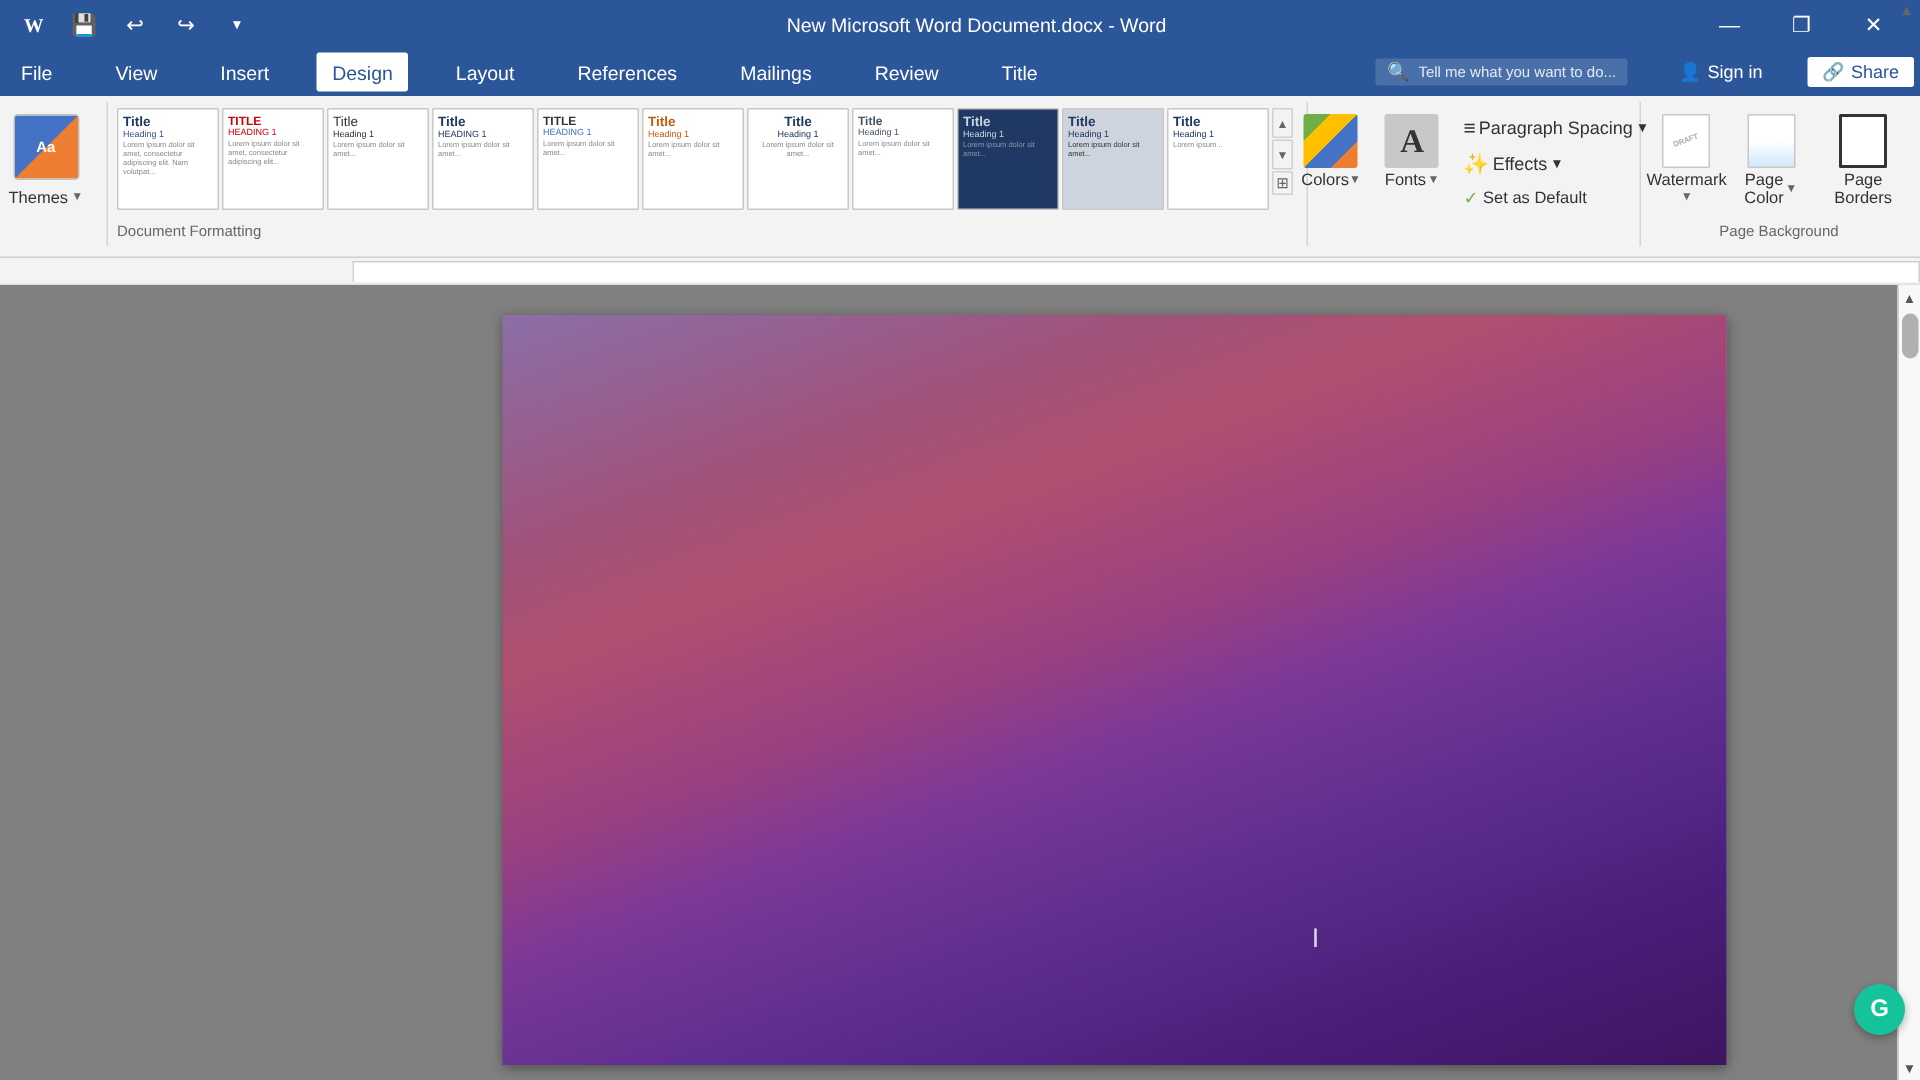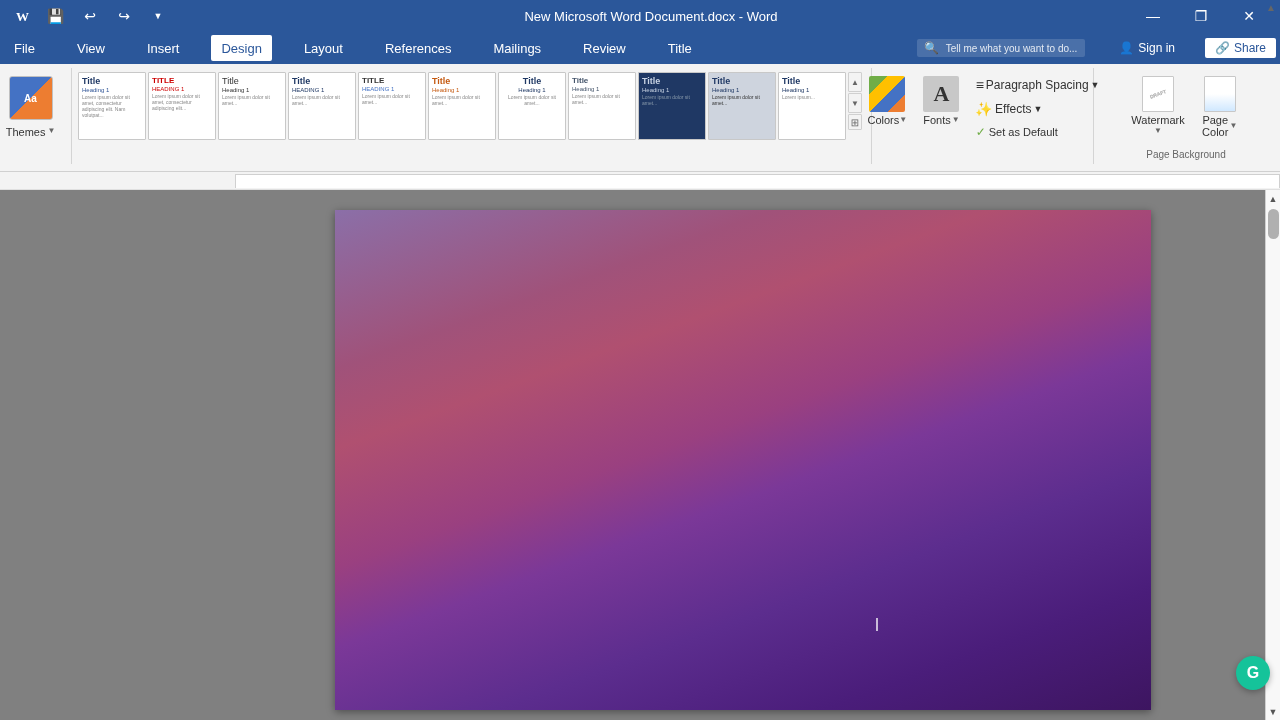--- a/index.html
+++ b/index.html
@@ -435,20 +435,21 @@
           <div style="font-size:6px; color:#1f3864; margin-bottom:1px;">Heading 1</div>
           <div style="font-size:5px; color:#888;">Lorem ipsum...</div>
         </div>
       </div>
       <div class="scroll-arrows">
         <div class="scroll-arrow">▲</div>
         <div class="scroll-arrow">▼</div>
         <div class="scroll-arrow" style="height:16px; font-size:10px;">⊞</div>
       </div>
     </div>
+    <div class="ribbon-group-label" style="bottom:4px; font-size:10px; color:#666; left:4px; text-align:left;">Document Formatting</div>
   </div>
 
   <div class="ribbon-group" style="width:220px;">
     <div class="ribbon-content" style="flex-direction:column; gap:0;">
       <div style="display:flex; gap:4px; align-items:flex-start;">
 
         <div class="rb-btn-large" style="min-width:46px;">
           <div class="rb-icon-colors"></div>
           <div style="display:flex; align-items:center; gap:0;">
             <span class="rb-btn-label">Colors</span>
@@ -496,20 +497,24 @@
       </div>
 
       <div class="pb-btn">
         <div class="pb-icon pb-icon-color"></div>
         <div style="display:flex; align-items:center; gap:1px;">
           <span class="pb-btn-label">Page<br>Color</span>
           <span class="pb-btn-arrow">▼</span>
         </div>
       </div>
 
+      <div class="pb-btn">
+        <div class="pb-icon pb-icon-borders"></div>
+        <span class="pb-btn-label">Page Borders</span>
+      </div>
     </div>
     <div class="ribbon-group-label" style="bottom:4px; font-size:10px; color:#666;">Page Background</div>
   </div>
 
   <div class="collapse-btn">▲</div>
 </div>
 
 <div style="height:18px; background:#f3f3f3; border-bottom:1px solid #e0e0e0; display:flex; align-items:center; padding:0 0 0 220px; font-size:9px; color:#aaa;">
   <div style="display:flex; align-items:center; gap:0; width:100%;">
     <div style="width:15px;"></div>

